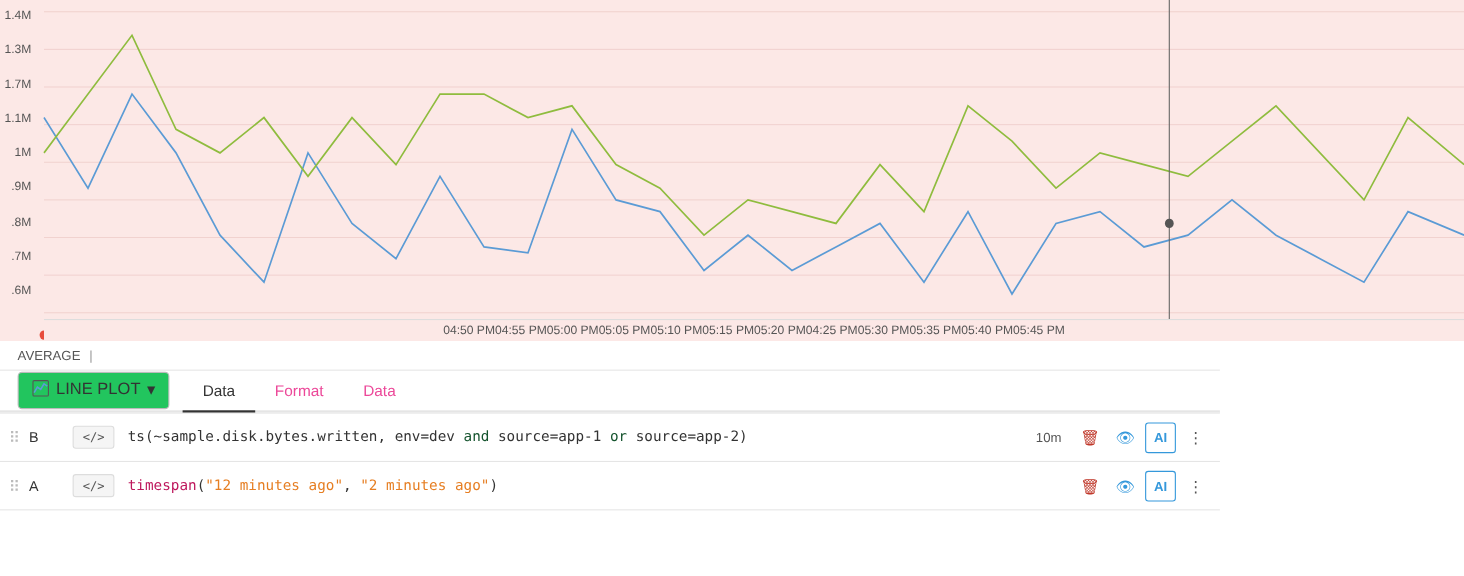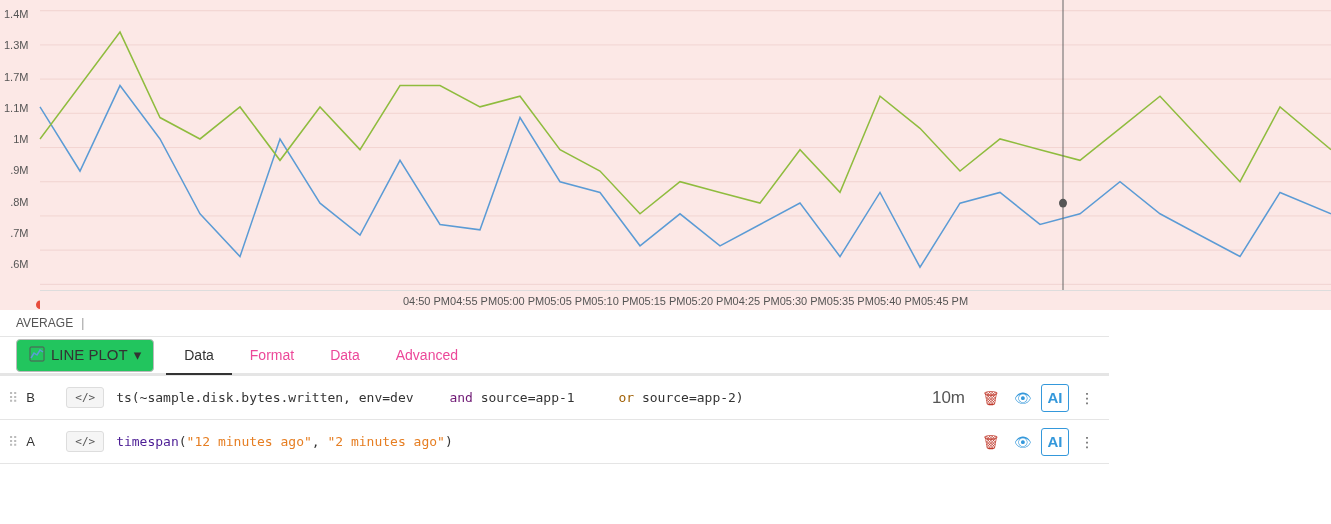--- a/index.html
+++ b/index.html
@@ -145,54 +145,54 @@
       font-family: monospace;
     }
 
     .query-text {
       flex: 1;
       font-family: monospace;
       font-size: 13px;
       color: #333;
     }
 
-    .query-text .keyword-and { color: #701a75; margin-left: 28px; }
-    .query-text .keyword-or { color: #a16207; margin-left: 36px; }
-    .query-text .function-name { color: #4c1d95; }
+    .query-text .keyword-and { color: #14532d; }
+    .query-text .keyword-or { color: #14532d; }
+    .query-text .function-name { color: #be185d; }
     .query-text .string-val { color: #e67e22; }
 
     .row-actions {
       display: flex;
       align-items: center;
       gap: 4px;
       margin-left: auto;
     }
 
     .duration-badge {
       color: #555;
-      font-size: 17px;
+      font-size: 12px;
       margin-right: 8px;
     }
 
     .action-btn {
       width: 28px;
       height: 28px;
       display: flex;
       align-items: center;
       justify-content: center;
       cursor: pointer;
       border-radius: 3px;
       border: none;
       background: transparent;
       font-size: 14px;
     }
 
     .action-btn.delete { color: #c0392b; }
     .action-btn.eye { color: #3498db; }
-    .action-btn.ai { color: #3498db; border: 1px solid #3498db; font-size: 15px; border-radius: 3px; font-weight: bold; }
+    .action-btn.ai { color: #3498db; border: 1px solid #3498db; font-size: 12px; border-radius: 3px; font-weight: bold; }
     .action-btn.more { color: #555; }
 
   </style>
 </head>
 <body>
 
 <div class="chart-area">
   
   <div class="y-axis-labels">
     <span>1.4M</span>
@@ -274,21 +274,20 @@
           <rect x="1" y="1" width="14" height="14" rx="1" stroke="#555" stroke-width="1" fill="none"></rect>
           <polyline points="2,12 5,7 8,9 11,4 14,6" stroke="#5b9bd5" stroke-width="1.5" fill="none"></polyline>
         </svg>
       </span>
       <span>LINE PLOT</span>
       <span>▾</span>
     </button>
     <div class="tab-item active">Data</div>
     <div class="tab-item">Format</div>
     <div class="tab-item">Data</div>
-    <div class="tab-item">Advanced</div>
   </div>
 
   <div class="data-rows">
 
     <div class="data-row">
       <span class="drag-handle">⠿</span>
       <span class="row-label">B</span>
       <button class="code-btn">&lt;/&gt;</button>
       <span class="query-text">
         ts(~sample.disk.bytes.written, env=dev <span class="keyword-and">and</span> source=app-1 <span class="keyword-or">or</span> source=app-2)

